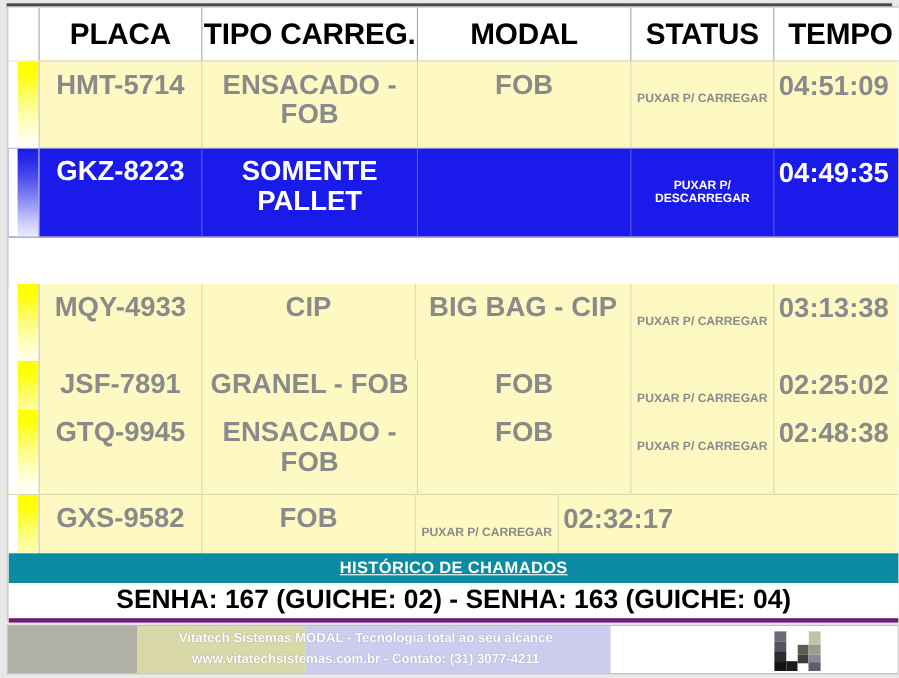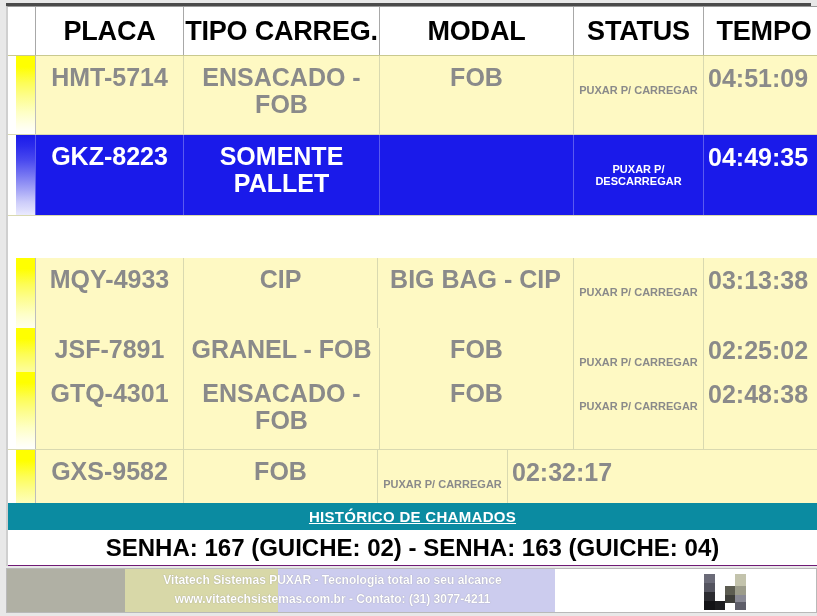--- a/index.html
+++ b/index.html
@@ -109,21 +109,21 @@
     color:#ffffff; font-size:15px; font-weight:bold;
     letter-spacing:0.3px;
     text-decoration:underline;
   }
   
   #senha-bar{
     position:absolute; left:8px; top:530px; width:809px; height:36px;
     background:#ffffff;
     display:flex; align-items:center; justify-content:center;
     color:#000000; font-size:24px; font-weight:bold;
-    border-bottom:1px solid #701a75;
+    border-bottom:4px solid #701a75;
   }
 
   
   #footer{
     position:absolute; left:6px; top:568px; width:811px; height:45px;
     background:#ffffff;
     border:1px solid #b9b9b9;
     overflow:hidden;
   }
   .fblock{ position:absolute; top:0; height:43px; }
@@ -200,21 +200,21 @@
       <div class="cell c-tipo data">GRANEL - FOB</div>
       <div class="cell c-modal data">FOB</div>
       <div class="cell c-status data">PUXAR P/ CARREGAR</div>
       <div class="cell c-tempo data">02:25:02</div>
     </div>
 
     <div class="row yellow" style="top:365px;height:78px;">
       <div class="cell strip">
           <div class="grad"></div>
         </div>
-      <div class="cell c-placa data">GTQ-4301</div>
+      <div class="cell c-placa data">GTQ-9945</div>
       <div class="cell c-tipo data">ENSACADO - FOB</div>
       <div class="cell c-modal data">FOB</div>
       <div class="cell c-status data">PUXAR P/ CARREGAR</div>
       <div class="cell c-tempo data">02:48:38</div>
     </div>
 
     <div class="row yellow" style="top:443px;height:78px;">
       <div class="cell strip">
           <div class="grad"></div>
         </div>
@@ -232,21 +232,21 @@
 
   <div id="senha-bar">
     <span>SENHA: 167 (GUICHE: 02) - SENHA: 163 (GUICHE: 04)</span>
   </div>
 
   <div id="footer">
     <div class="fblock fb-gray"></div>
     <div class="fblock fb-khaki"></div>
     <div class="fblock fb-lav"></div>
     <div id="footer-text">
-      <div>Vitatech Sistemas PUXAR - Tecnologia total ao seu alcance</div>
+      <div>Vitatech Sistemas MODAL - Tecnologia total ao seu alcance</div>
       <div>www.vitatechsistemas.com.br - Contato: (31) 3077-4211</div>
     </div>
   </div>
 
   <svg id="logo" viewBox="0 0 52 40">
     <rect x="4" y="2" width="11" height="9" fill="#6b6b78"></rect>
     <rect x="4" y="11" width="11" height="9" fill="#54545f"></rect>
     <rect x="4" y="20" width="11" height="9" fill="#2b2b30"></rect>
     <rect x="4" y="29" width="11" height="9" fill="#131316"></rect>
     <rect x="15" y="29" width="10" height="9" fill="#1d1d20"></rect>

